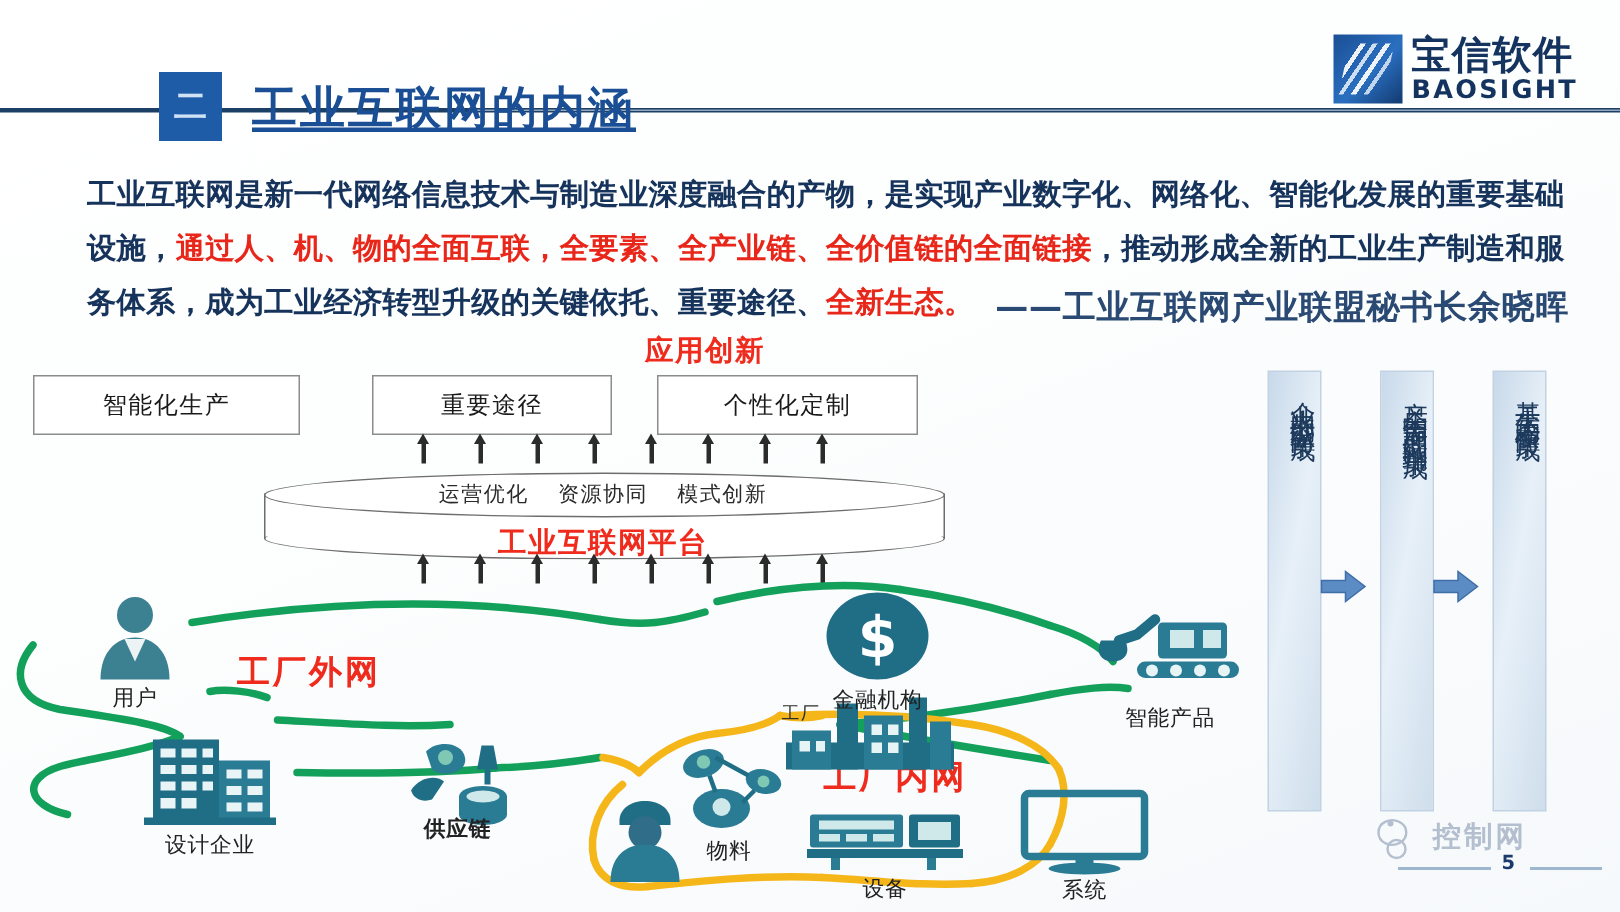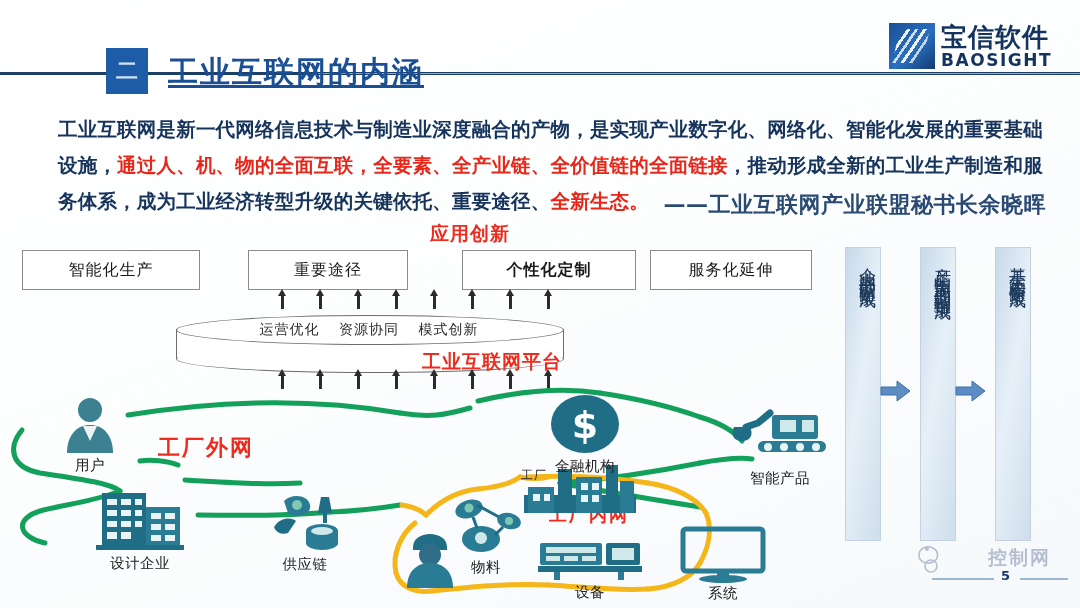--- a/index.html
+++ b/index.html
@@ -41,69 +41,69 @@
   
   .diagram{position:absolute;left:0;top:215px;width:1080px;height:393px;}
 
   .lbl-apply{position:absolute;left:382px;top:6px;font-size:19px;font-weight:bold;color:#ef2b1d;
     letter-spacing:1px;margin-left:48px;}
 
   .topbox{position:absolute;top:35px;height:38px;border:1.4px solid #8c8c8c;background:#ffffff;
     display:flex;align-items:center;justify-content:center;font-size:16px;color:#1a1a1a;letter-spacing:1px;}
   .tb1{left:22px;width:176px;}
   .tb2{left:248px;width:158px;}
-  .tb3{left:462px;width:172px;font-weight:bold;}
+  .tb3{left:438px;width:172px;}
   .tb4{left:650px;width:160px;}
 
   .arrowrow{position:absolute;left:278px;width:275px;height:22px;display:flex;
     justify-content:space-between;align-items:flex-end;}
   .ar-top{top:72px;}
   .ar-bot{top:152px;}
   .uparrow{width:9px;height:20px;position:relative;}
   .uparrow:before{content:"";position:absolute;left:3.2px;top:5px;width:2.4px;height:15px;background:#2b2b2b;}
   .uparrow:after{content:"";position:absolute;left:0;top:0;border-left:4.5px solid transparent;
     border-right:4.5px solid transparent;border-bottom:7px solid #2b2b2b;}
 
-  .cyl{position:absolute;left:176px;top:100px;width:386px;height:58px;}
+  .cyl{position:absolute;left:176px;top:100px;width:452px;height:58px;}
   .cyl-body{position:absolute;left:0;top:14px;width:100%;height:30px;
     border-left:1.4px solid #6d6d6d;border-right:1.4px solid #6d6d6d;background:#ffffff;}
   .cyl-top{position:absolute;left:0;top:0;width:100%;height:28px;border:1.4px solid #6d6d6d;
     border-radius:50%;background:#ffffff;}
   .cyl-bot{position:absolute;left:0;top:30px;width:100%;height:26px;border:1.4px solid #6d6d6d;
     border-radius:50%;background:#ffffff;clip-path:inset(45% 0 0 0);}
   .cyl-words{position:absolute;left:0;top:6px;width:100%;text-align:center;font-size:14px;color:#2a2a2a;
     letter-spacing:1px;}
   .cyl-words span{margin:0 7px;}
-  .cyl-plat{position:absolute;left:0;top:34px;width:100%;text-align:right;font-size:19px;
+  .cyl-plat{position:absolute;left:0;top:34px;width:100%;text-align:center;font-size:19px;
     font-weight:bold;color:#ef2b1d;letter-spacing:1px;}
 
   
   .lbl-outer{position:absolute;left:158px;top:218px;font-size:22px;font-weight:bold;color:#ef2b1d;letter-spacing:2px;}
-  .lbl-inner{position:absolute;left:549px;top:288px;font-size:18px;font-weight:bold;color:#ef2b1d;letter-spacing:2px;}
+  .lbl-inner{position:absolute;left:549px;top:288px;font-size:22px;font-weight:bold;color:#ef2b1d;letter-spacing:2px;}
   .lbl-factory{position:absolute;left:521px;top:252px;font-size:12px;color:#2c2c2c;letter-spacing:1px;}
 
   .nodelabel{position:absolute;font-size:14.5px;color:#222;letter-spacing:.5px;text-align:center;
     white-space:nowrap;transform:translateX(-50%);}
 
   .icon{position:absolute;transform:translateX(-50%);}
   svg{display:block;overflow:visible;}
 
   
   .vpanel{position:absolute;top:247px;width:34px;height:292px;
     background:linear-gradient(100deg,#c8d9ea 0%,#e7f0f8 45%,#cfdeec 100%);
     border:1px solid #c2d2e2;}
   .vp-text{writing-mode:vertical-rl;text-orientation:upright;font-size:17px;color:#1d3a5c;
     letter-spacing:3px;padding-top:6px;width:100%;text-align:center;box-sizing:border-box;
     display:block;margin:0 auto;}
   .vp1{left:845px;} .vp2{left:920px;} .vp3{left:995px;}
   .vArrow{position:absolute;top:380px;width:30px;height:22px;}
   .va1{left:881px;} .va2{left:956px;}
 
   
-  .wm{position:absolute;left:915px;top:543px;display:flex;align-items:center;opacity:.30;gap:33px;}
+  .wm{position:absolute;left:915px;top:543px;display:flex;align-items:center;opacity:.30;}
   .wm-text{font-size:19px;color:#1a3a6b;letter-spacing:2px;margin-left:6px;font-weight:bold;}
   .pagenum{position:absolute;left:1001px;top:568px;font-size:13px;font-weight:bold;color:#1a3a6b;}
   .pg-rule-l{position:absolute;left:932px;top:578px;width:62px;height:1.5px;background:#9fb6cf;}
   .pg-rule-r{position:absolute;left:1020px;top:578px;width:48px;height:1.5px;background:#9fb6cf;}
 </style>
 </head>
 <body>
 
 <div id="slide">
 
@@ -123,21 +123,20 @@
   <div class="para" id="para"><span>工业互联网是新一代网络信息技术与制造业深度融合的产物，是实现产业数字化、网络化、智能化发展的重要基础设施，</span><span class="hi">通过人、机、物的全面互联，全要素、全产业链、全价值链的全面链接</span><span>，推动形成全新的工业生产制造和服务体系，成为工业经济转型升级的关键依托、重要途径、</span><span class="hi">全新生态。</span></div>
   <div class="attrib">——工业互联网产业联盟秘书长余晓晖</div>
 
   <div class="diagram">
 
     <div class="lbl-apply">应用创新</div>
 
     <div class="topbox tb1">智能化生产</div>
     <div class="topbox tb2">重要途径</div>
     <div class="topbox tb3">个性化定制</div>
-    <div class="topbox tb4">服务化延伸</div>
 
     <div class="arrowrow ar-top">
       <i class="uparrow"></i>
       <i class="uparrow"></i>
       <i class="uparrow"></i>
       <i class="uparrow"></i>
       <i class="uparrow"></i>
       <i class="uparrow"></i>
       <i class="uparrow"></i>
       <i class="uparrow"></i>
@@ -336,21 +335,21 @@
     <div class="icon" style="left:723px;top:310px;">
       <svg width="88" height="58" viewBox="0 0 88 58">
           <rect x="4" y="4" width="80" height="42" rx="3" fill="none" stroke="#2a7b94" stroke-width="5"></rect>
           <rect x="38" y="46" width="12" height="6" fill="#2a7b94"></rect>
           <ellipse cx="44" cy="54" rx="24" ry="4" fill="#2a7b94"></ellipse>
         </svg>
     </div>
 
     <div class="nodelabel" style="left:90px;top:241px;">用户</div>
     <div class="nodelabel" style="left:140px;top:339px;">设计企业</div>
-    <div class="nodelabel" style="left:305px;top:340px;">供应链</div>
+    <div class="nodelabel" style="left:305px;top:328px;font-weight:bold;">供应链</div>
 
     <div class="nodelabel" style="left:585px;top:242px;text-align:right;">金融机构</div>
     <div class="nodelabel" style="left:780px;top:254px;">智能产品</div>
     <div class="nodelabel" style="left:430px;top:375px;margin-top:41px;">劳动者</div>
     <div class="nodelabel" style="left:486px;top:343px;">物料</div>
     <div class="nodelabel" style="left:590px;top:368px;">设备</div>
     <div class="nodelabel" style="left:723px;top:369px;">系统</div>
   </div>
 
   <div class="vpanel vp1">

